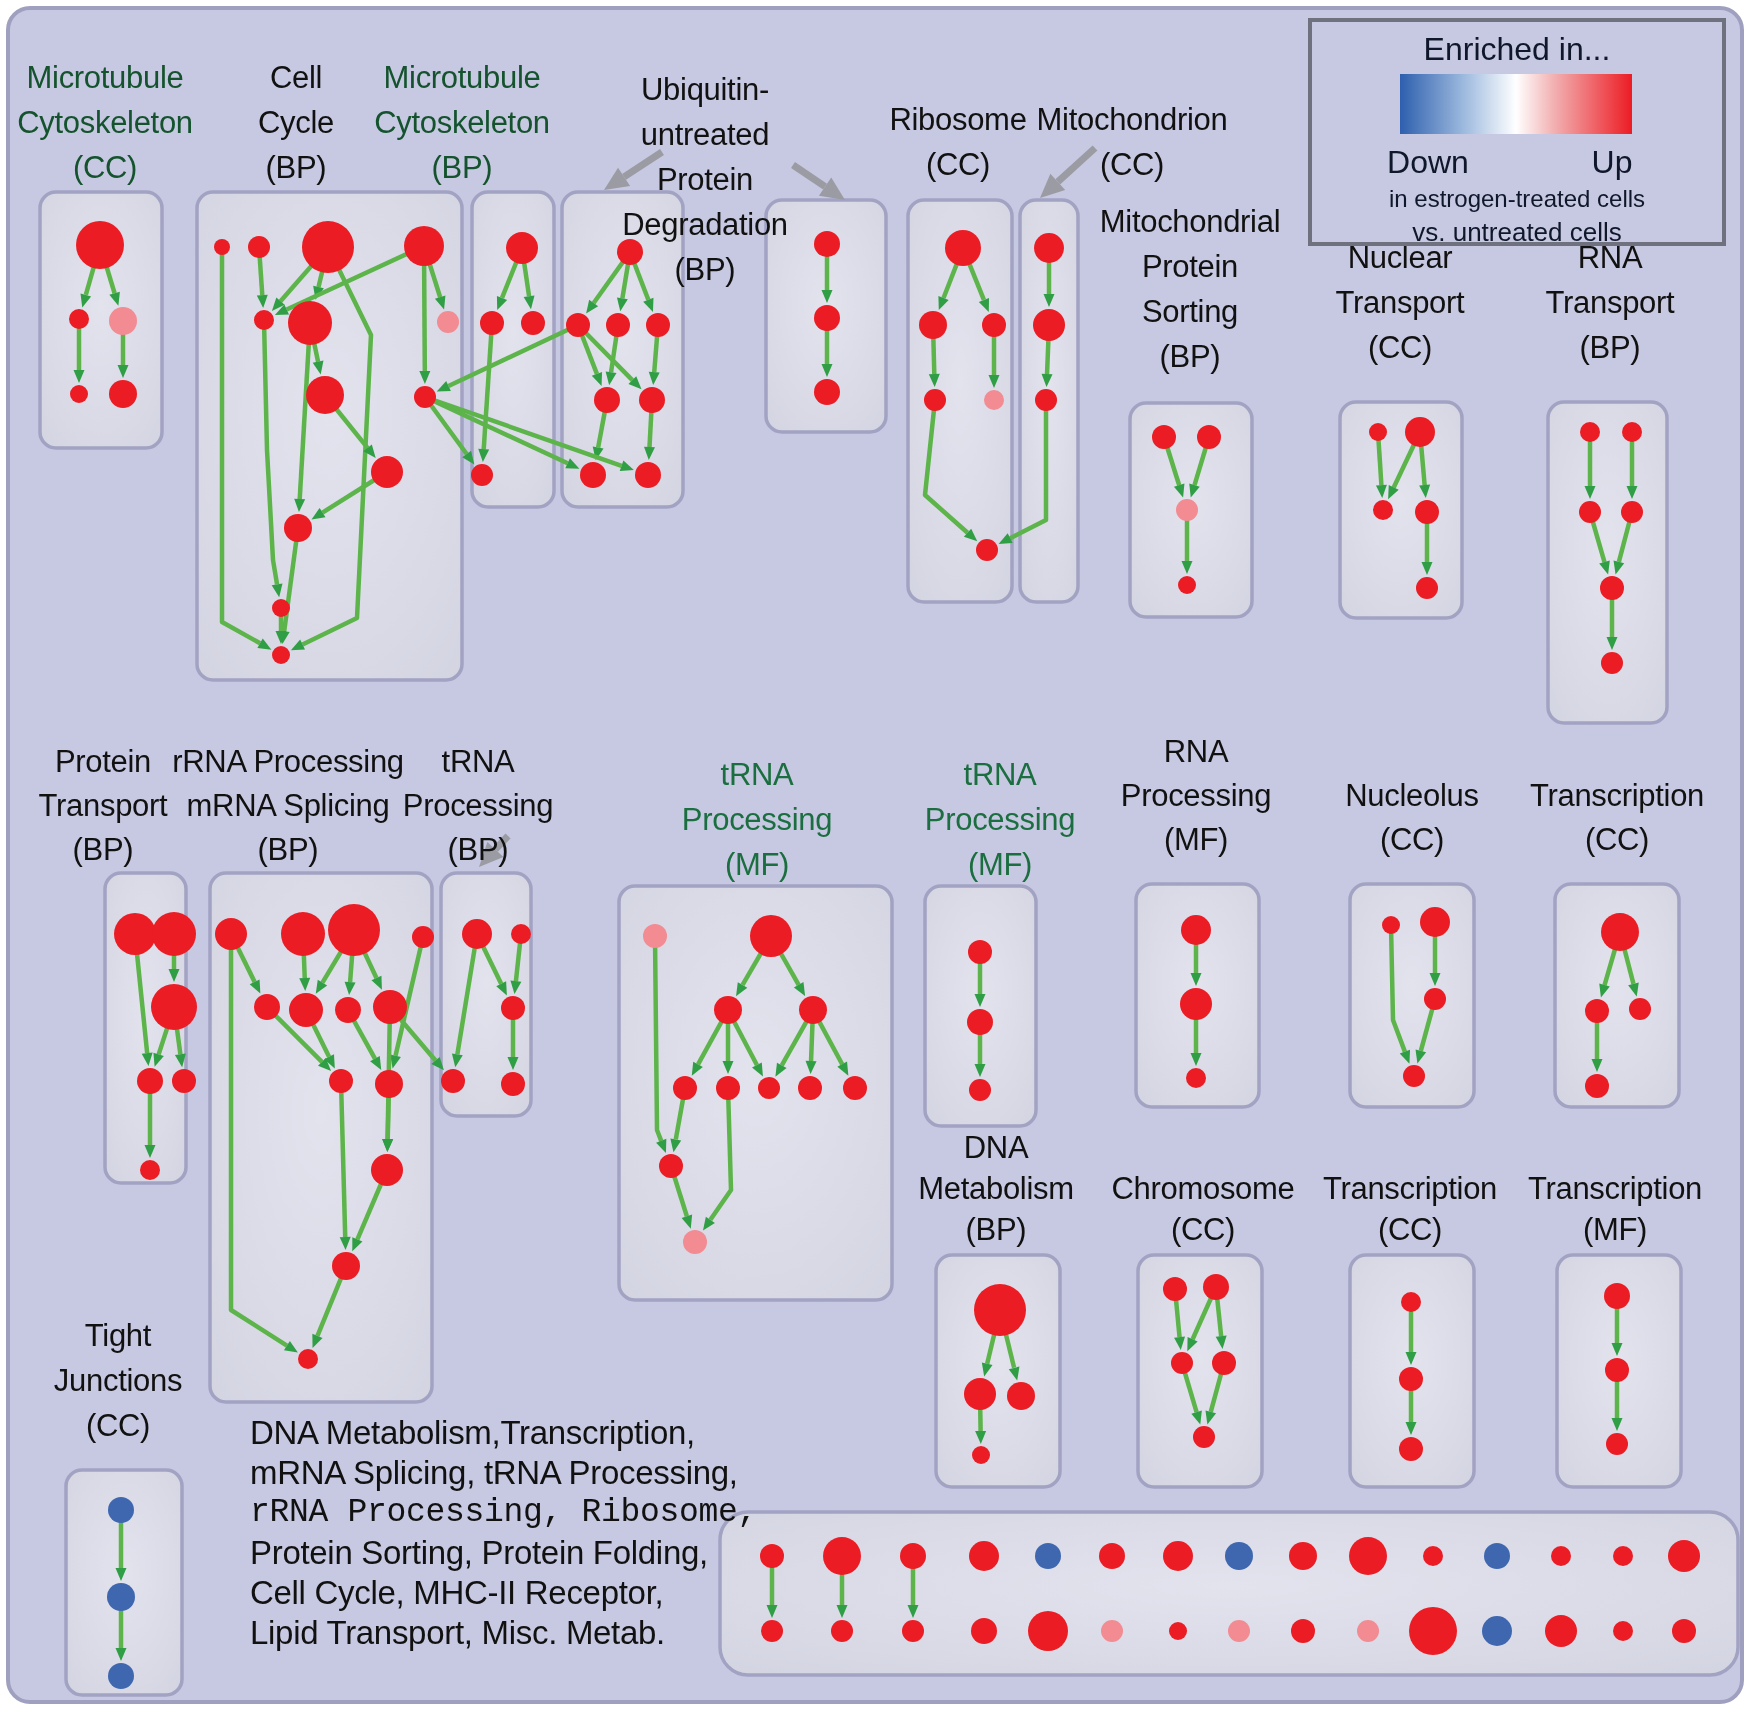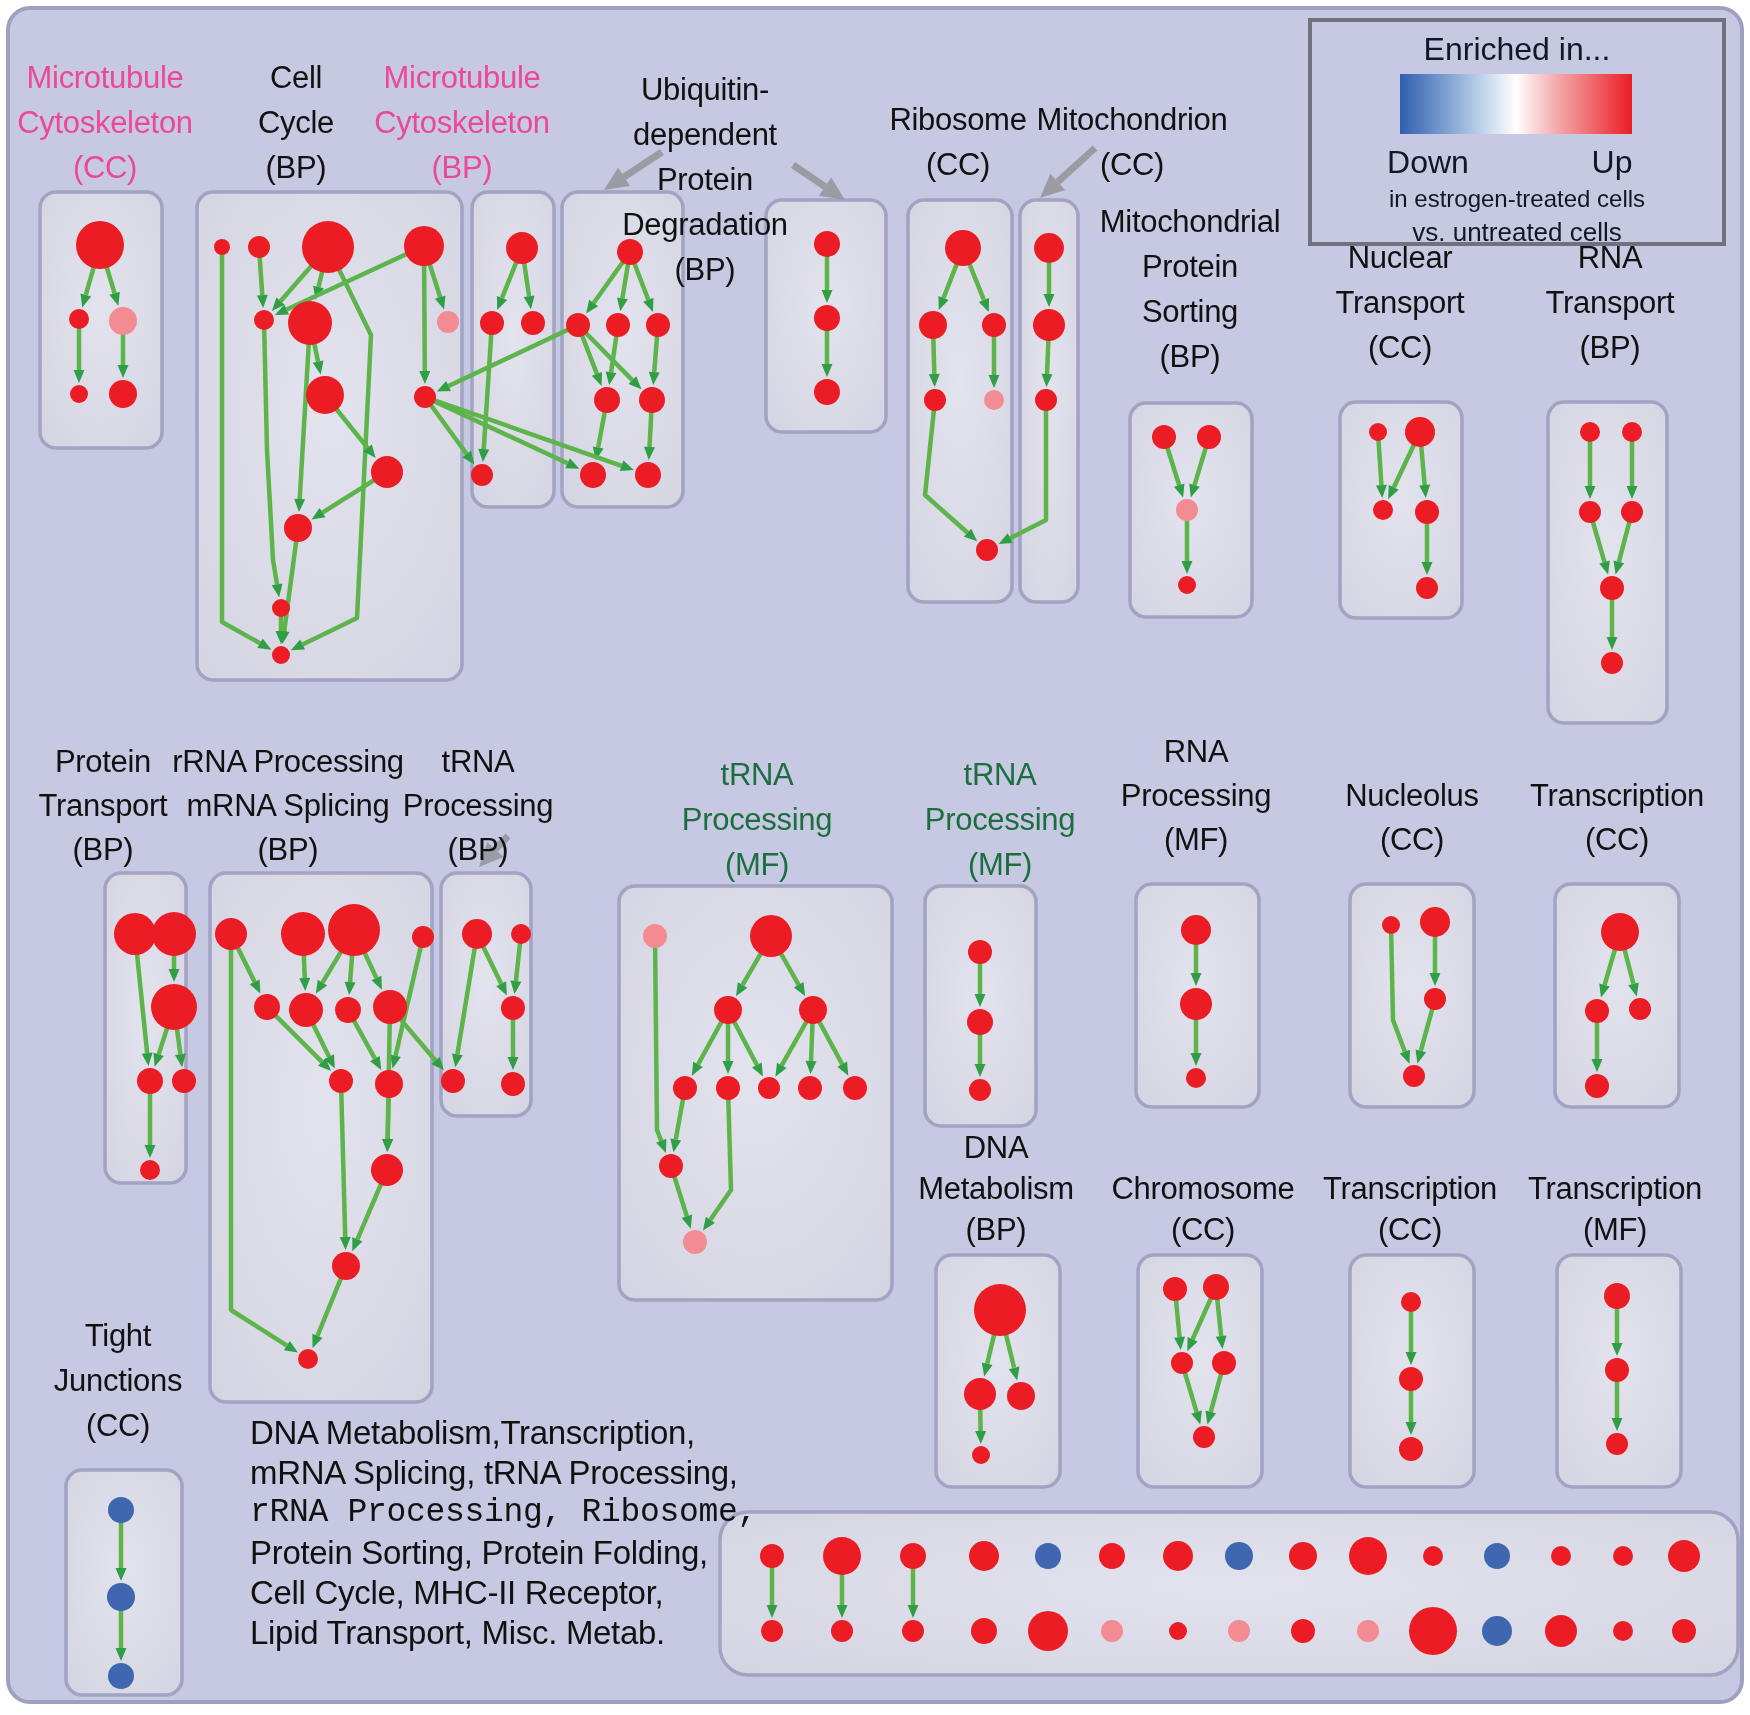--- a/index.html
+++ b/index.html
@@ -2,21 +2,21 @@
 <html><head>
 <meta charset="utf-8">
 <style>
   html,body{margin:0;padding:0;background:#ffffff;}
   #stage{position:relative;width:1750px;height:1715px;overflow:hidden;
          font-family:"Liberation Sans",sans-serif;}
   #graph{position:absolute;left:0;top:0;}
   #labels{position:absolute;left:0;top:0;width:1750px;height:1715px;pointer-events:none;}
   .lbl{position:absolute;transform:translate(-50%,-50%);white-space:nowrap;
        font:31px/1.1 "Liberation Sans",sans-serif;color:#111;letter-spacing:-0.3px;}
-  .lbl.purple{color:#ec4899;text-align:center;}
+  .lbl.purple{color:#14532d;text-align:center;}
   .lbl.green{color:#1b6e3f;}
   .lbl.note{transform:translate(0,-50%);font-size:33px;}
   .legend{position:absolute;left:1308px;top:18px;width:418px;height:228px;
           border:4px solid #70717f;background:#c7c8e1;box-sizing:border-box;}
   .legend div{position:absolute;white-space:nowrap;color:#0f172a;}
   .legend-title{left:50%;top:27px;transform:translate(-50%,-50%);font-size:32px;}
   .legend-bar{left:88px;top:52px;width:232px;height:60px;}
   .legend-down{left:116px;top:140px;transform:translate(-50%,-50%);font-size:32px;}
   .legend-up{left:300px;top:140px;transform:translate(-50%,-50%);font-size:32px;text-align:right;}
   .legend-sub1{left:50%;top:177px;transform:translate(-50%,-50%);font-size:24px;}
@@ -477,21 +477,21 @@
       <div class="lbl purple" style="left: 105px; top: 78px;">Microtubule</div>
       <div class="lbl purple" style="left: 105px; top: 123px;">Cytoskeleton</div>
       <div class="lbl purple" style="left: 105px; top: 168px;">(CC)</div>
       <div class="lbl " style="left: 296px; top: 78px;">Cell</div>
       <div class="lbl " style="left: 296px; top: 123px;">Cycle</div>
       <div class="lbl " style="left: 296px; top: 168px;">(BP)</div>
       <div class="lbl purple" style="left: 462px; top: 78px;">Microtubule</div>
       <div class="lbl purple" style="left: 462px; top: 123px;">Cytoskeleton</div>
       <div class="lbl purple" style="left: 462px; top: 168px;">(BP)</div>
       <div class="lbl " style="left: 705px; top: 90px;">Ubiquitin-</div>
-      <div class="lbl " style="left: 705px; top: 135px;">dependent</div>
+      <div class="lbl " style="left: 705px; top: 135px;">untreated</div>
       <div class="lbl " style="left: 705px; top: 180px;">Protein</div>
       <div class="lbl " style="left: 705px; top: 225px;">Degradation</div>
       <div class="lbl " style="left: 705px; top: 270px;">(BP)</div>
       <div class="lbl " style="left: 958px; top: 120px;">Ribosome</div>
       <div class="lbl " style="left: 958px; top: 165px;">(CC)</div>
       <div class="lbl " style="left: 1132px; top: 120px;">Mitochondrion</div>
       <div class="lbl " style="left: 1132px; top: 165px;">(CC)</div>
       <div class="lbl " style="left: 1190px; top: 222px;">Mitochondrial</div>
       <div class="lbl " style="left: 1190px; top: 267px;">Protein</div>
       <div class="lbl " style="left: 1190px; top: 312px;">Sorting</div>

